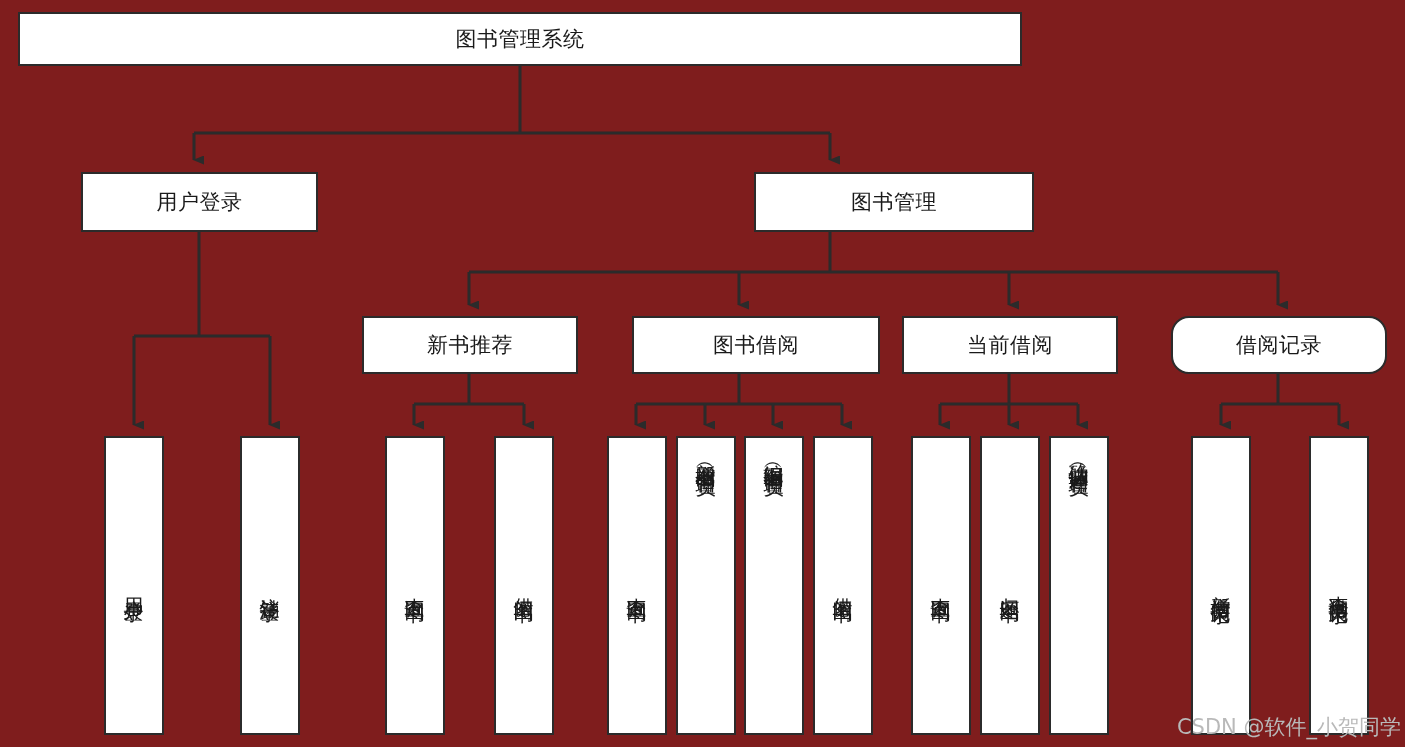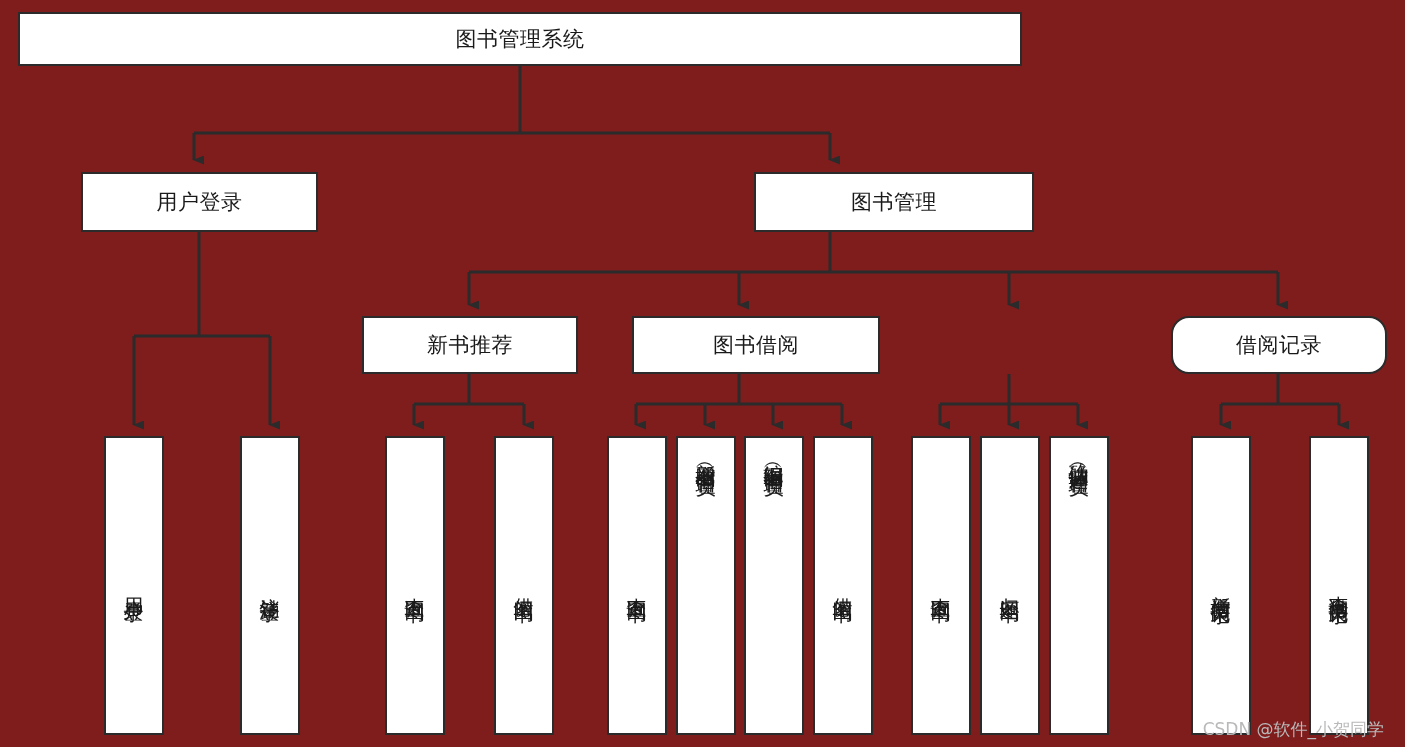--- a/index.html
+++ b/index.html
@@ -62,23 +62,23 @@
   .vtop-wrap {
     height: 100%;
     display: flex;
     align-items: flex-start;
     justify-content: center;
     padding-top: 4px;
     box-sizing: border-box;
   }
   #watermark {
     position: absolute;
-    right: 21px;
+    right: 4px;
     bottom: 6px;
-    font-size: 17px;
+    font-size: 21px;
     color: #b9b9b9;
     white-space: nowrap;
     font-family: "DejaVu Sans", "Liberation Sans", sans-serif;
     pointer-events: none;
   }
 </style>
 </head>
 <body>
 
 <div id="diagram-root">
@@ -149,20 +149,23 @@
   </div>
 
   <div class="node-box" style="left:362px; top:316px; width:216px; height:58px;align-items:center;">
     <span class="node-label">新书推荐</span>
   </div>
 
   <div class="node-box" style="left:632px; top:316px; width:248px; height:58px;">
     <span class="node-label">图书借阅</span>
   </div>
 
+  <div class="node-box" style="left:902px; top:316px; width:216px; height:58px;">
+    <span class="node-label">当前借阅</span>
+  </div>
 
   <div class="node-box" style="left:1171px; top:316px; width:216px; height:58px;border-radius:18px;">
     <span class="node-label">借阅记录</span>
   </div>
 
   <div class="node-box" style="left:104px; top:436px; width:60px; height:299px;">
     <span class="vcenter-wrap">
       <span class="node-label vertical centered">用户登录</span>
     </span>
   </div>

